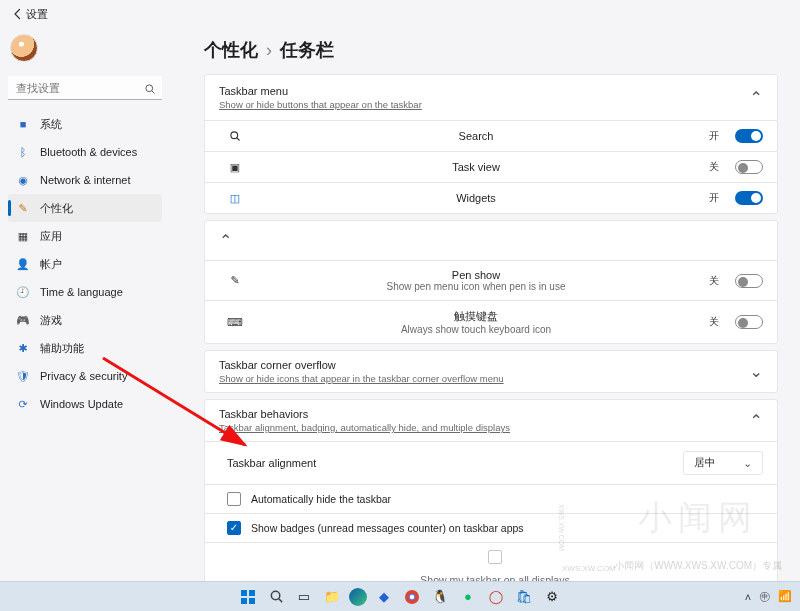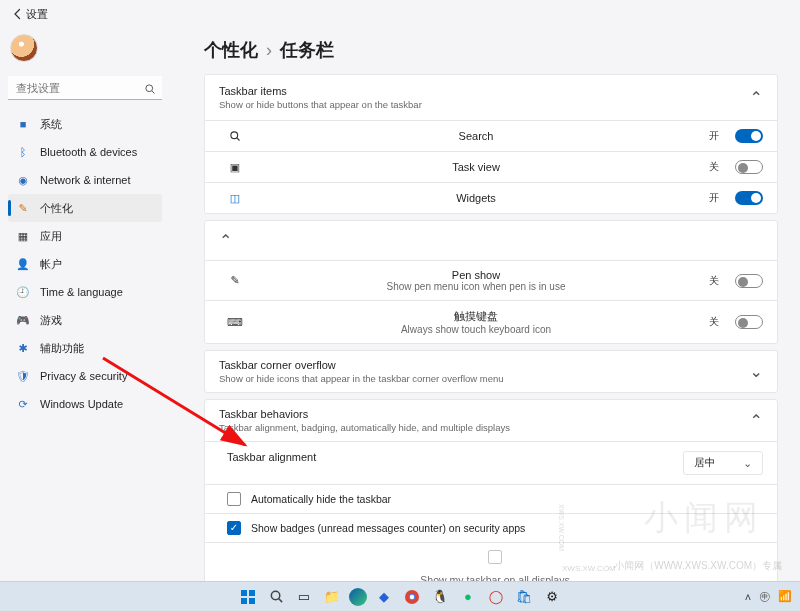--- a/index.html
+++ b/index.html
@@ -36,21 +36,21 @@
   .nav-icon { width:14px; display:flex; justify-content:center; color:#3a3a3a; }
 
   
   .main { flex:1; padding:14px 22px 0 34px; overflow:auto; }
   .crumb { font-size:18px; font-weight:600; margin-bottom:12px; display:flex; align-items:center; gap:8px; }
   .crumb .sep { color:#888; font-weight:400; }
   .card { background:var(--panel); border:1px solid var(--divider); border-radius:3px; margin-bottom:6px; }
   .card-head { padding:10px 14px; display:flex; justify-content:space-between; align-items:center; cursor:pointer; }
   .card-head.small-gap { padding-top:8px; padding-bottom:8px;}
   .card-title { font-size:11px; }
-  .card-sub { font-size:9.5px; color:var(--muted); margin-top:2px; }
+  .card-sub { font-size:9.5px; color:var(--muted); margin-top:2px;text-decoration:underline; }
   .chev { color:#555; }
   .row { display:flex; align-items:center; padding:8px 14px 8px 22px; border-top:1px solid var(--divider); gap:12px; font-size:11px;text-align:center; }
   .row .row-icon { width:16px; display:flex; justify-content:center; color:#333; }
   .row .row-body { flex:1; }
   .row .row-sub { font-size:10px; color:var(--muted); }
   .state-label { font-size:10px; color:#333; margin-right:4px;}
   .toggle { width:28px; height:14px; border-radius:8px; position:relative; }
   .toggle.on { background:var(--toggle-on); }
   .toggle.off { background:#fff; border:1px solid var(--toggle-off); }
   .toggle::after { content:""; position:absolute; top:2px; width:10px; height:10px; border-radius:50%; background:#fff; }
@@ -60,27 +60,27 @@
   .opt-row { display:flex; align-items:center; padding:7px 14px 7px 22px; gap:10px; font-size:10.5px; border-top:1px solid var(--divider);}
   .checkbox { width:14px; height:14px; border:1px solid #8a8a8a; border-radius:2px; display:flex; align-items:center; justify-content:center; background:#fff; }
   .checkbox.checked { background:var(--accent); border-color:var(--accent); color:#fff; }
   .checkbox.checked::after { content:"✓"; font-size:10px; line-height:10px; }
   .opt-row.disabled { color:var(--muted);flex-direction:column; }
   .opt-row.disabled .checkbox { border-color:#c6c6c6; }
 
   .dropdown { display:flex; align-items:center; gap:28px; font-size:10.5px; border:1px solid var(--divider); padding:4px 10px; border-radius:3px; background:#fff;}
   .dropdown .dd-chev { color:#555; }
 
-  .align-row { display:flex; justify-content:space-between; padding:9px 14px 9px 22px; border-top:1px solid var(--divider); font-size:11px;}
+  .align-row { display:flex; align-items:center; justify-content:space-between; padding:9px 14px 9px 22px; border-top:1px solid var(--divider); font-size:11px;}
 
   
   .arrow-svg { position:absolute; left:95px; top:350px; pointer-events:none; }
 
   
-  .watermark { position:absolute; right:36px; bottom:70px; font-size:34px; color:rgba(0,0,0,0.07); font-family:"STKaiti","KaiTi",serif; letter-spacing:6px; pointer-events:none; user-select:none; white-space:nowrap; }
+  .watermark { position:absolute; right:42px; bottom:70px; font-size:34px; color:rgba(0,0,0,0.07); font-family:"STKaiti","KaiTi",serif; letter-spacing:6px; pointer-events:none; user-select:none; white-space:nowrap; }
   .wm-small { position:absolute; right:18px; bottom:38px; font-size:10px; color:rgba(0,0,0,0.18); }
   .wm-left  { position:absolute; left:562px; bottom:38px; font-size:8px; color:rgba(0,0,0,0.18);}
   .wm-sidebar { position:absolute; width:10px; writing-mode:vertical-rl; font-size:7px; color:rgba(0,0,0,0.15); left:555px; bottom:60px;}
 
   
   .taskbar { position:absolute; left:0; right:0; bottom:0; height:30px; background:#d9e4ef; display:flex; align-items:center; justify-content:center; gap:6px; border-top:1px solid #c5d1dd;}
   .tb-icon { width:22px; height:22px; border-radius:3px; display:flex; align-items:center; justify-content:center; font-size:13px; cursor:pointer; }
   .tb-right { position:absolute; right:8px; display:flex; align-items:center; gap:8px; font-size:9px; color:#333;}
   .tray { display:flex; gap:5px; align-items:center; font-size:11px;}
 
@@ -166,21 +166,21 @@
   <div class="main">
     <div class="crumb">
       <span>个性化</span>
       <span class="sep">›</span>
       <span>任务栏</span>
     </div>
 
     <div class="card">
       <div class="card-head">
         <div>
-          <div class="card-title">Taskbar items</div>
+          <div class="card-title">Taskbar menu</div>
           <div class="card-sub">Show or hide buttons that appear on the taskbar</div>
         </div>
         <span class="chev">⌃</span>
       </div>
       <div class="row">
         <span class="row-icon">
             <svg class="tiny-svg" viewBox="0 0 16 16">
               <circle cx="7" cy="7" r="4.5" stroke="#333" stroke-width="1.5" fill="none"></circle>
               <line x1="10.5" y1="10.5" x2="14" y2="14" stroke="#333" stroke-width="1.5"></line>
             </svg>
@@ -251,21 +251,21 @@
           <span>居中</span>
           <span class="dd-chev">⌄</span>
         </div>
       </div>
       <div class="opt-row">
         <span class="checkbox"></span>
         <span>Automatically hide the taskbar</span>
       </div>
       <div class="opt-row">
         <span class="checkbox checked"></span>
-        <span>Show badges (unread messages counter) on security apps</span>
+        <span>Show badges (unread messages counter) on taskbar apps</span>
       </div>
       <div class="opt-row disabled">
         <span class="checkbox"></span>
         <span>Show my taskbar on all displays</span>
       </div>
       <div class="opt-row disabled" style="justify-content:space-between;">
         
         
       </div>
 

